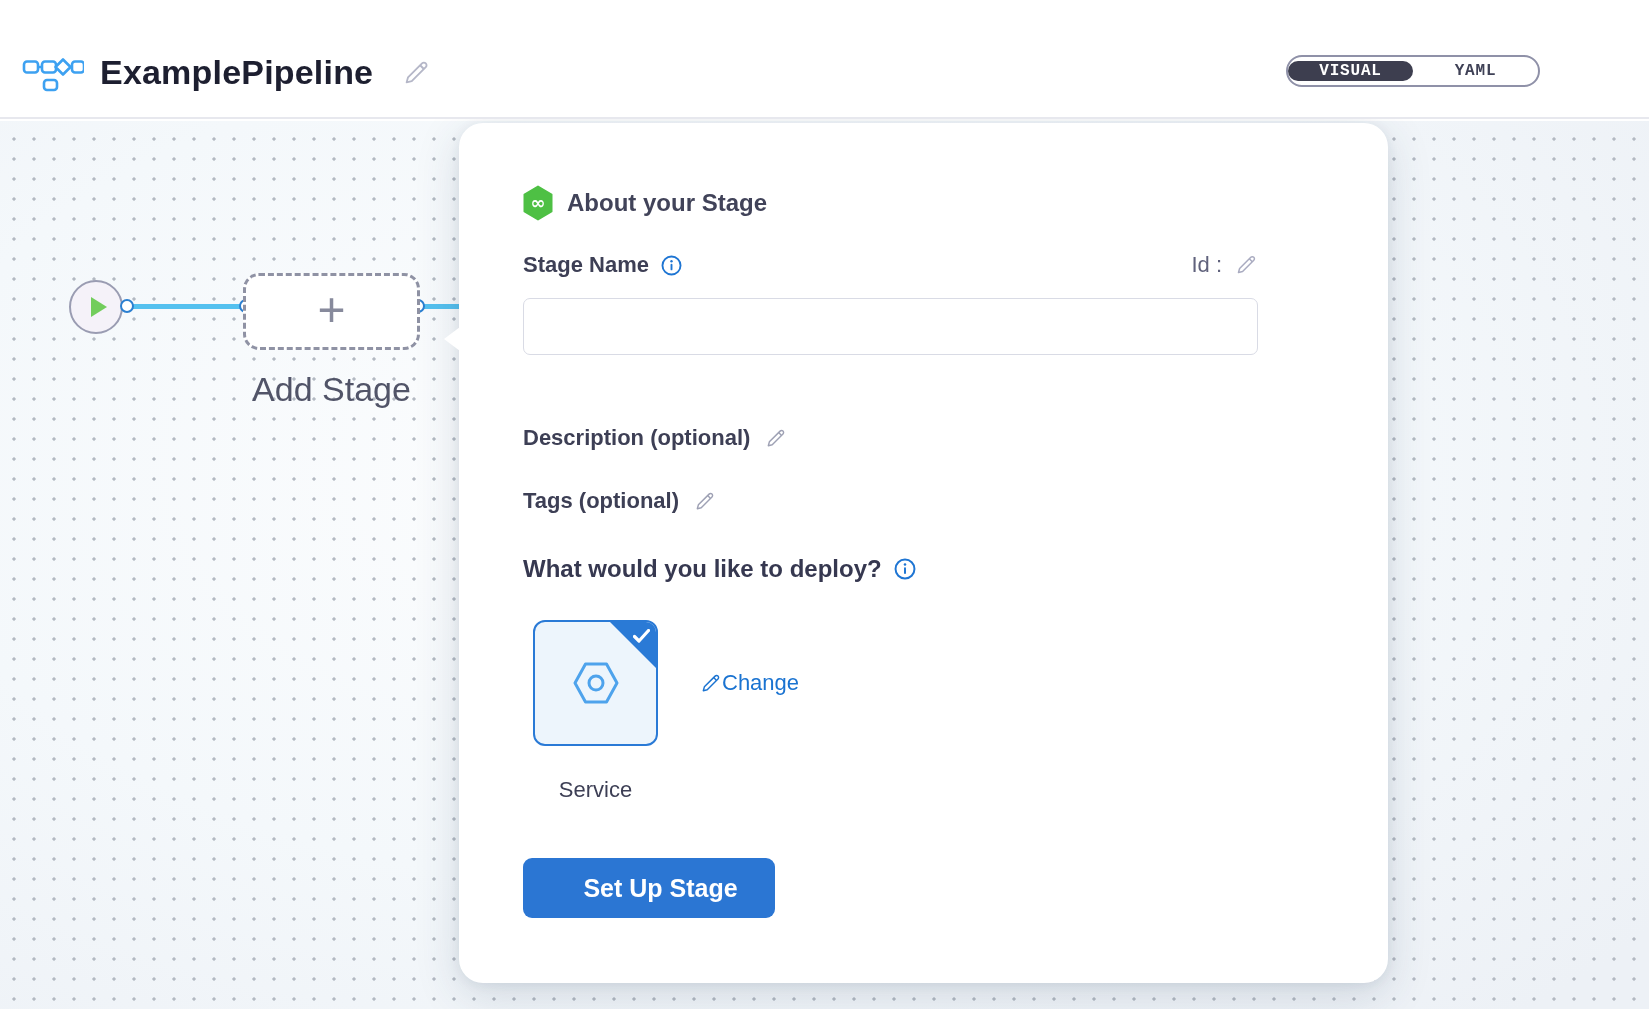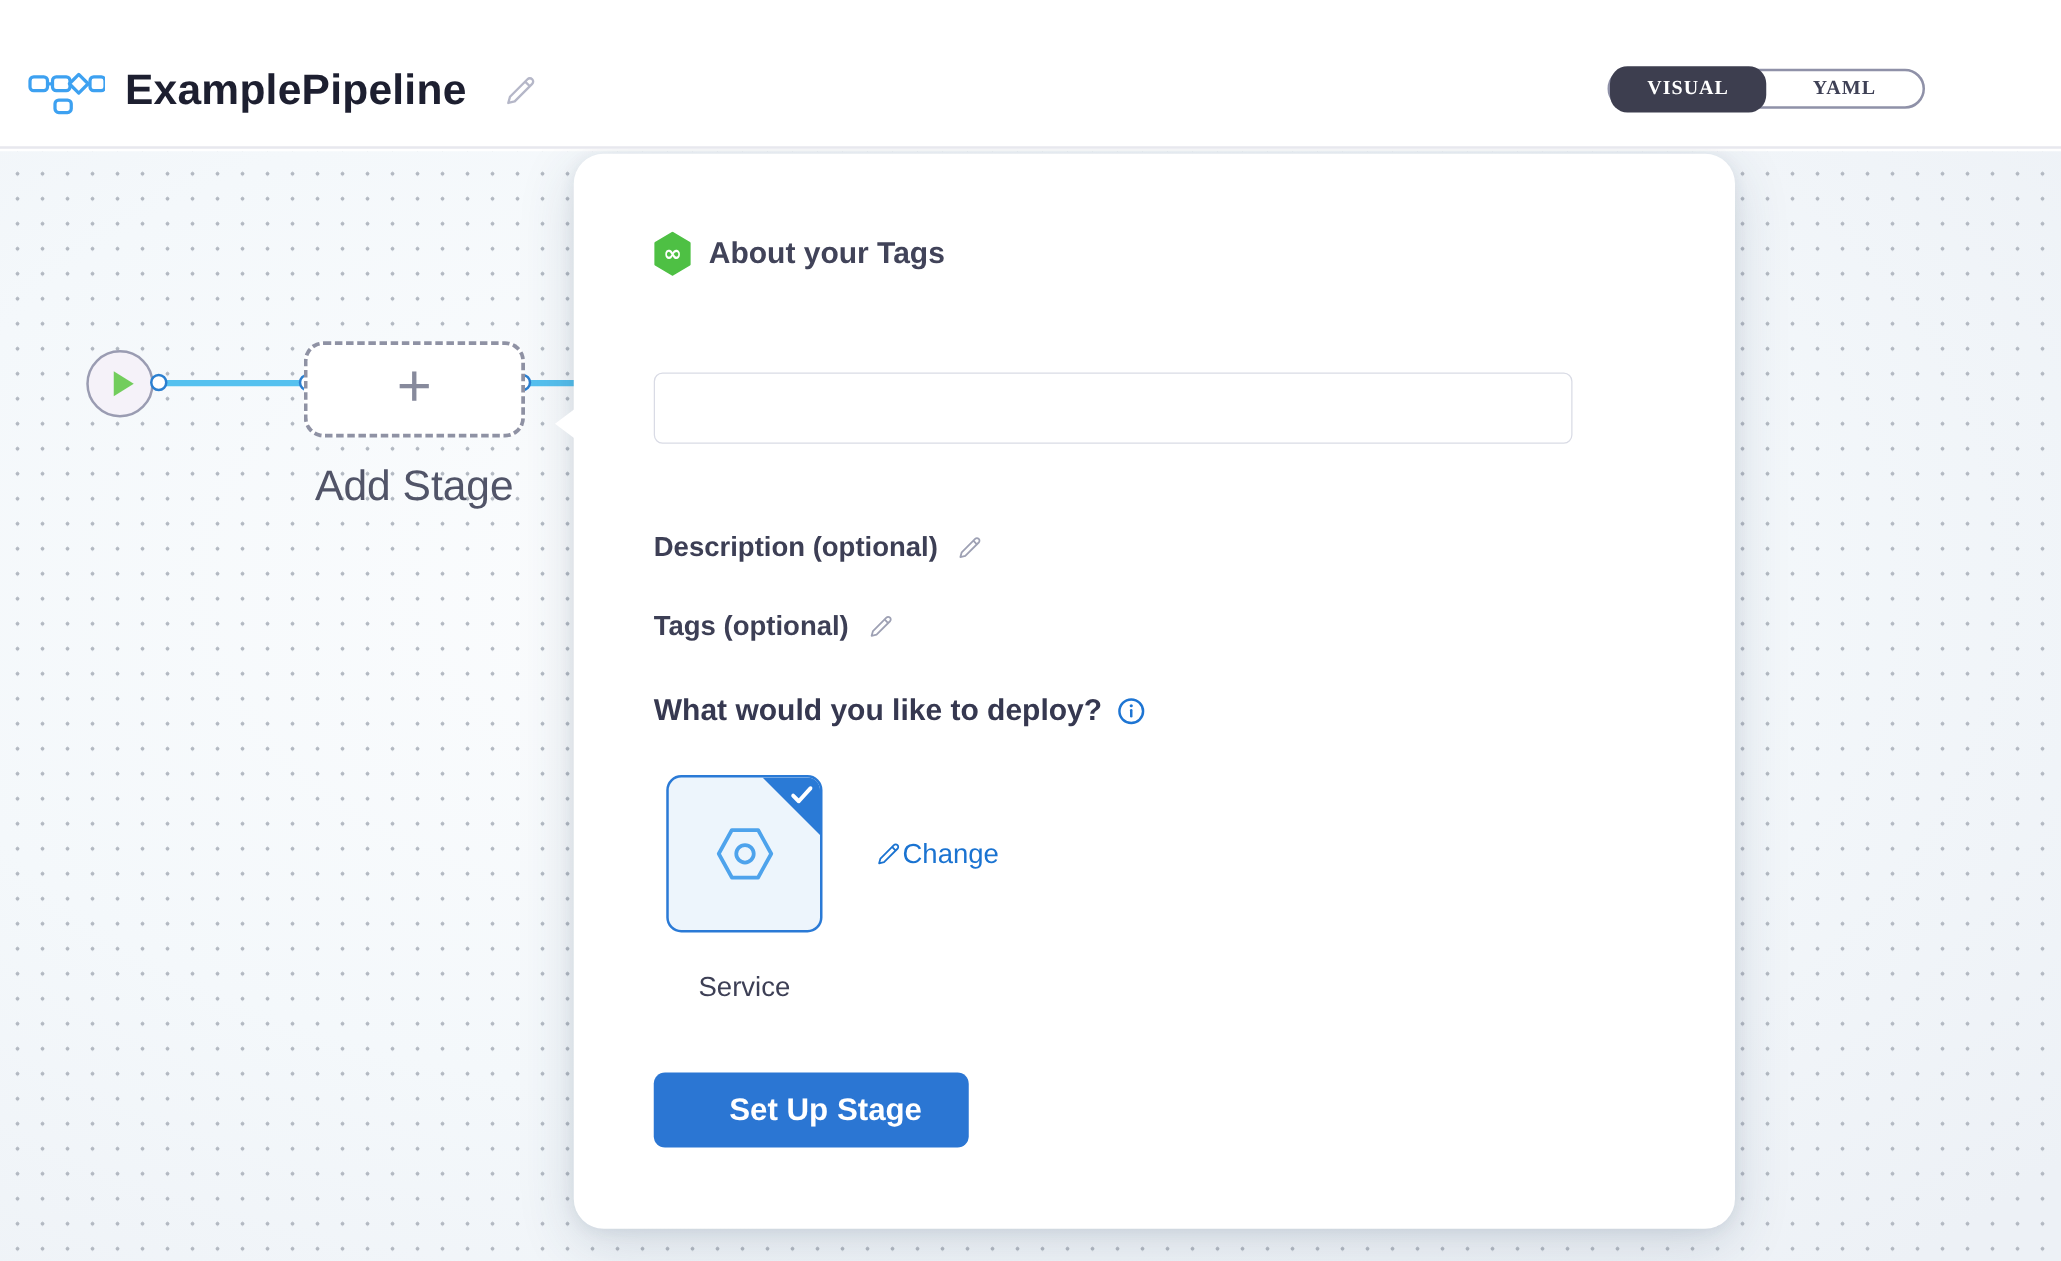--- a/index.html
+++ b/index.html
@@ -21,23 +21,23 @@
   
   .header{position:absolute;left:0;top:0;width:100%;height:91px;background:#fff;
     border-bottom:2px solid #e7e8ee;z-index:30;display:flex;align-items:center;}
   .title-group{display:flex;align-items:center;gap:16px;margin-left:22px;}
   .pipeline-icon{width:62px;height:38px;display:block;}
   .page-title{font-size:34px;font-weight:700;color:#1d1f30;letter-spacing:.2px;}
   .title-pencil{color:#b5b7c8;margin-left:12px;display:flex;cursor:pointer;}
 
   .toggle{position:absolute;right:109px;top:27px;height:32px;display:flex;align-items:center;
     border:2px solid #8f91a8;border-radius:16px;background:#fff;}
-  .seg{width:125px;height:37px;display:flex;align-items:center;justify-content:center;
+  .seg{width:125px;height:20px;display:flex;align-items:center;justify-content:center;
     font-size:16px;font-weight:700;letter-spacing:.8px;color:#3f4156;background:transparent;
-    border:none;border-radius:14px;cursor:pointer;font-family:Liberation Serif, serif;}
+    border:none;border-radius:14px;cursor:pointer;font-family:Liberation Mono, monospace;}
   .seg.active{background:var(--toggle-dark);color:#fff;}
 
   
   .canvas{position:absolute;left:0;right:0;top:93px;bottom:0;
     background:
       radial-gradient(circle, #b3b9c2 1.5px, rgba(0,0,0,0) 1.7px),
       radial-gradient(ellipse 1300px 750px at 38% 38%, #fcfdfe 0%, var(--canvas-bg) 55%, #edf1f6 100%);
     background-size:20px 20px, 100% 100%;
     background-position:4px 8px, 0 0;}
   .play-node{position:absolute;left:69px;top:159px;width:54px;height:54px;border-radius:50%;
@@ -141,23 +141,41 @@
   </div>
 
   <aside class="panel">
     <div class="caret"></div>
 
     <div class="panel-title-row">
       <svg class="cd-icon" viewBox="0 0 30 36">
         <polygon points="15,1.5 28.5,9.5 28.5,26.5 15,34.5 1.5,26.5 1.5,9.5" fill="#4ec044" stroke="#4ec044" stroke-width="2" stroke-linejoin="round"></polygon>
         <text x="15" y="24" text-anchor="middle" font-size="18" font-weight="bold" fill="#ffffff" font-family="DejaVu Sans, sans-serif">∞</text>
       </svg>
-      <h2 class="panel-title">About your Tags</h2>
-    </div>
-
+      <h2 class="panel-title">About your Stage</h2>
+    </div>
+
+    <div class="stage-name-row">
+      <span class="lbl">Stage Name</span>
+      <span class="info-icon">
+        <svg width="21" height="21" viewBox="0 0 20 20">
+          <circle cx="10" cy="10" r="8.6" fill="none" stroke="currentColor" stroke-width="1.8"></circle>
+          <circle cx="10" cy="6" r="1.15" fill="currentColor"></circle>
+          <rect x="9.1" y="8.4" width="1.8" height="6.2" rx="0.9" fill="currentColor"></rect>
+        </svg>
+      </span>
+      <span class="spacer"></span>
+      <span class="id-label">Id :</span>
+      <span class="pencil light">
+        <svg width="24" height="24" viewBox="0 0 24 24">
+          <path d="M4.5 19.5l1.1-4L16.8 4.3a2.1 2.1 0 0 1 3 0 2.1 2.1 0 0 1 0 3L8.6 18.5l-4.1 1z" fill="none" stroke="currentColor" stroke-width="1.5" stroke-linejoin="round"></path>
+          <path d="M15.3 5.8l3 3" stroke="currentColor" stroke-width="1.5"></path>
+        </svg>
+      </span>
+    </div>
 
     <input class="stage-name-input" type="text" value="" style="">
 
     <div class="field-row desc-row">
       <span class="lbl">Description (optional)</span>
       <span class="pencil gray">
         <svg width="23" height="23" viewBox="0 0 24 24">
           <path d="M4.5 19.5l1.1-4L16.8 4.3a2.1 2.1 0 0 1 3 0 2.1 2.1 0 0 1 0 3L8.6 18.5l-4.1 1z" fill="none" stroke="currentColor" stroke-width="1.5" stroke-linejoin="round"></path>
           <path d="M15.3 5.8l3 3" stroke="currentColor" stroke-width="1.5"></path>
         </svg>

